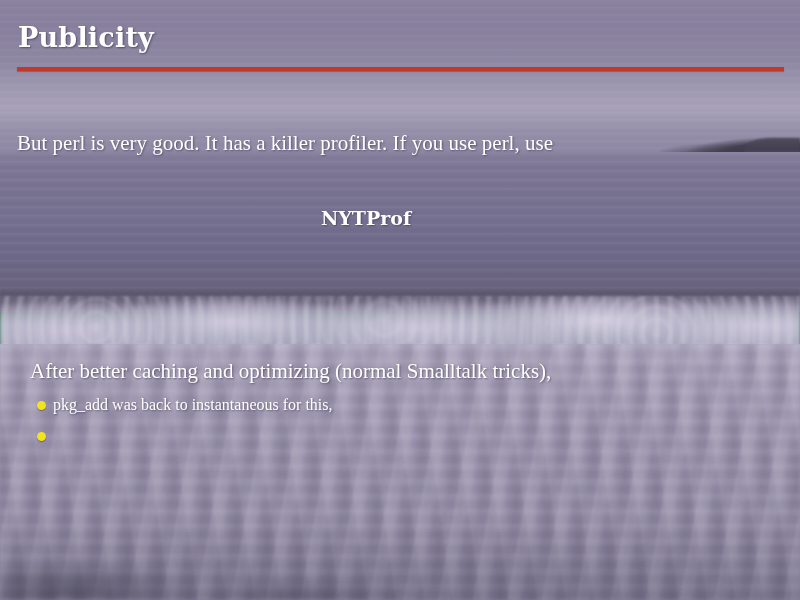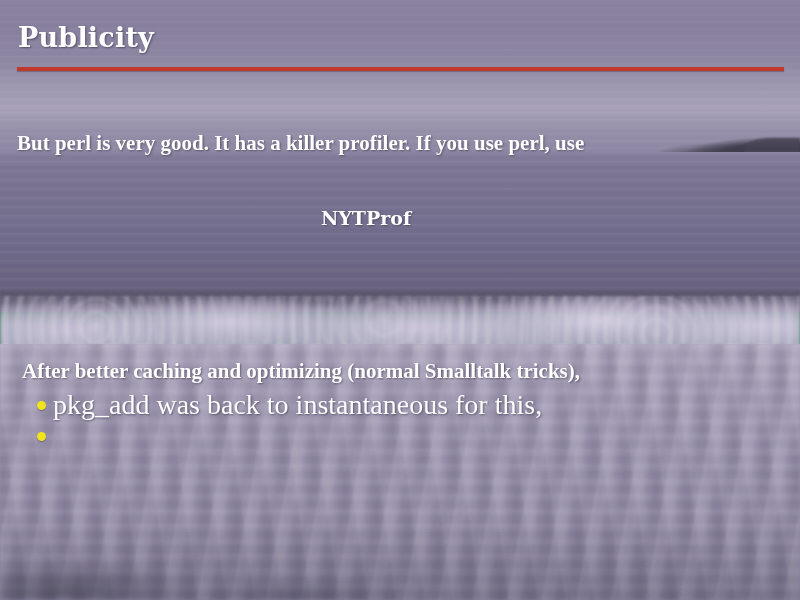--- a/index.html
+++ b/index.html
@@ -192,49 +192,48 @@
     box-shadow: 0 1px 1px rgba(40,30,45,0.35);
   }
 
   .body-line {
     position: absolute;
     color: #ffffff;
     font-size: 21px;
     line-height: 26px;
     text-shadow: 1px 1px 2px rgba(45,40,60,0.55);
     white-space: nowrap;
-    font-weight: bold;
   }
   #line-intro  { left: 17px; top: 130px; }
   #line-center {
     left: 0; top: 205px;
     width: 732px;
     text-align: center;
     font-family: "DejaVu Serif", "Liberation Serif", serif;
     font-weight: bold;
     font-size: 19px;
     white-space: normal;
   }
   #line-best   { left: 17px; top: 280px; }
-  #line-after  { left: 22px; top: 358px; }
+  #line-after  { left: 30px; top: 358px; }
 
   #bullets {
     position: absolute;
     left: 17px;
     top: 389px;
     width: 760px;
     margin: 0;
     padding: 0;
     list-style: none;
   }
   #bullets li {
     position: relative;
     padding-left: 36px;
     color: #ffffff;
-    font-size: 28px;
+    font-size: 16px;
     line-height: 31px;
     text-shadow: 1px 1px 2px rgba(45,40,60,0.55);
     white-space: nowrap;
   }
   .bullet-dot {
     position: absolute;
     left: 20px;
     top: 12px;
     width: 9px;
     height: 9px;

